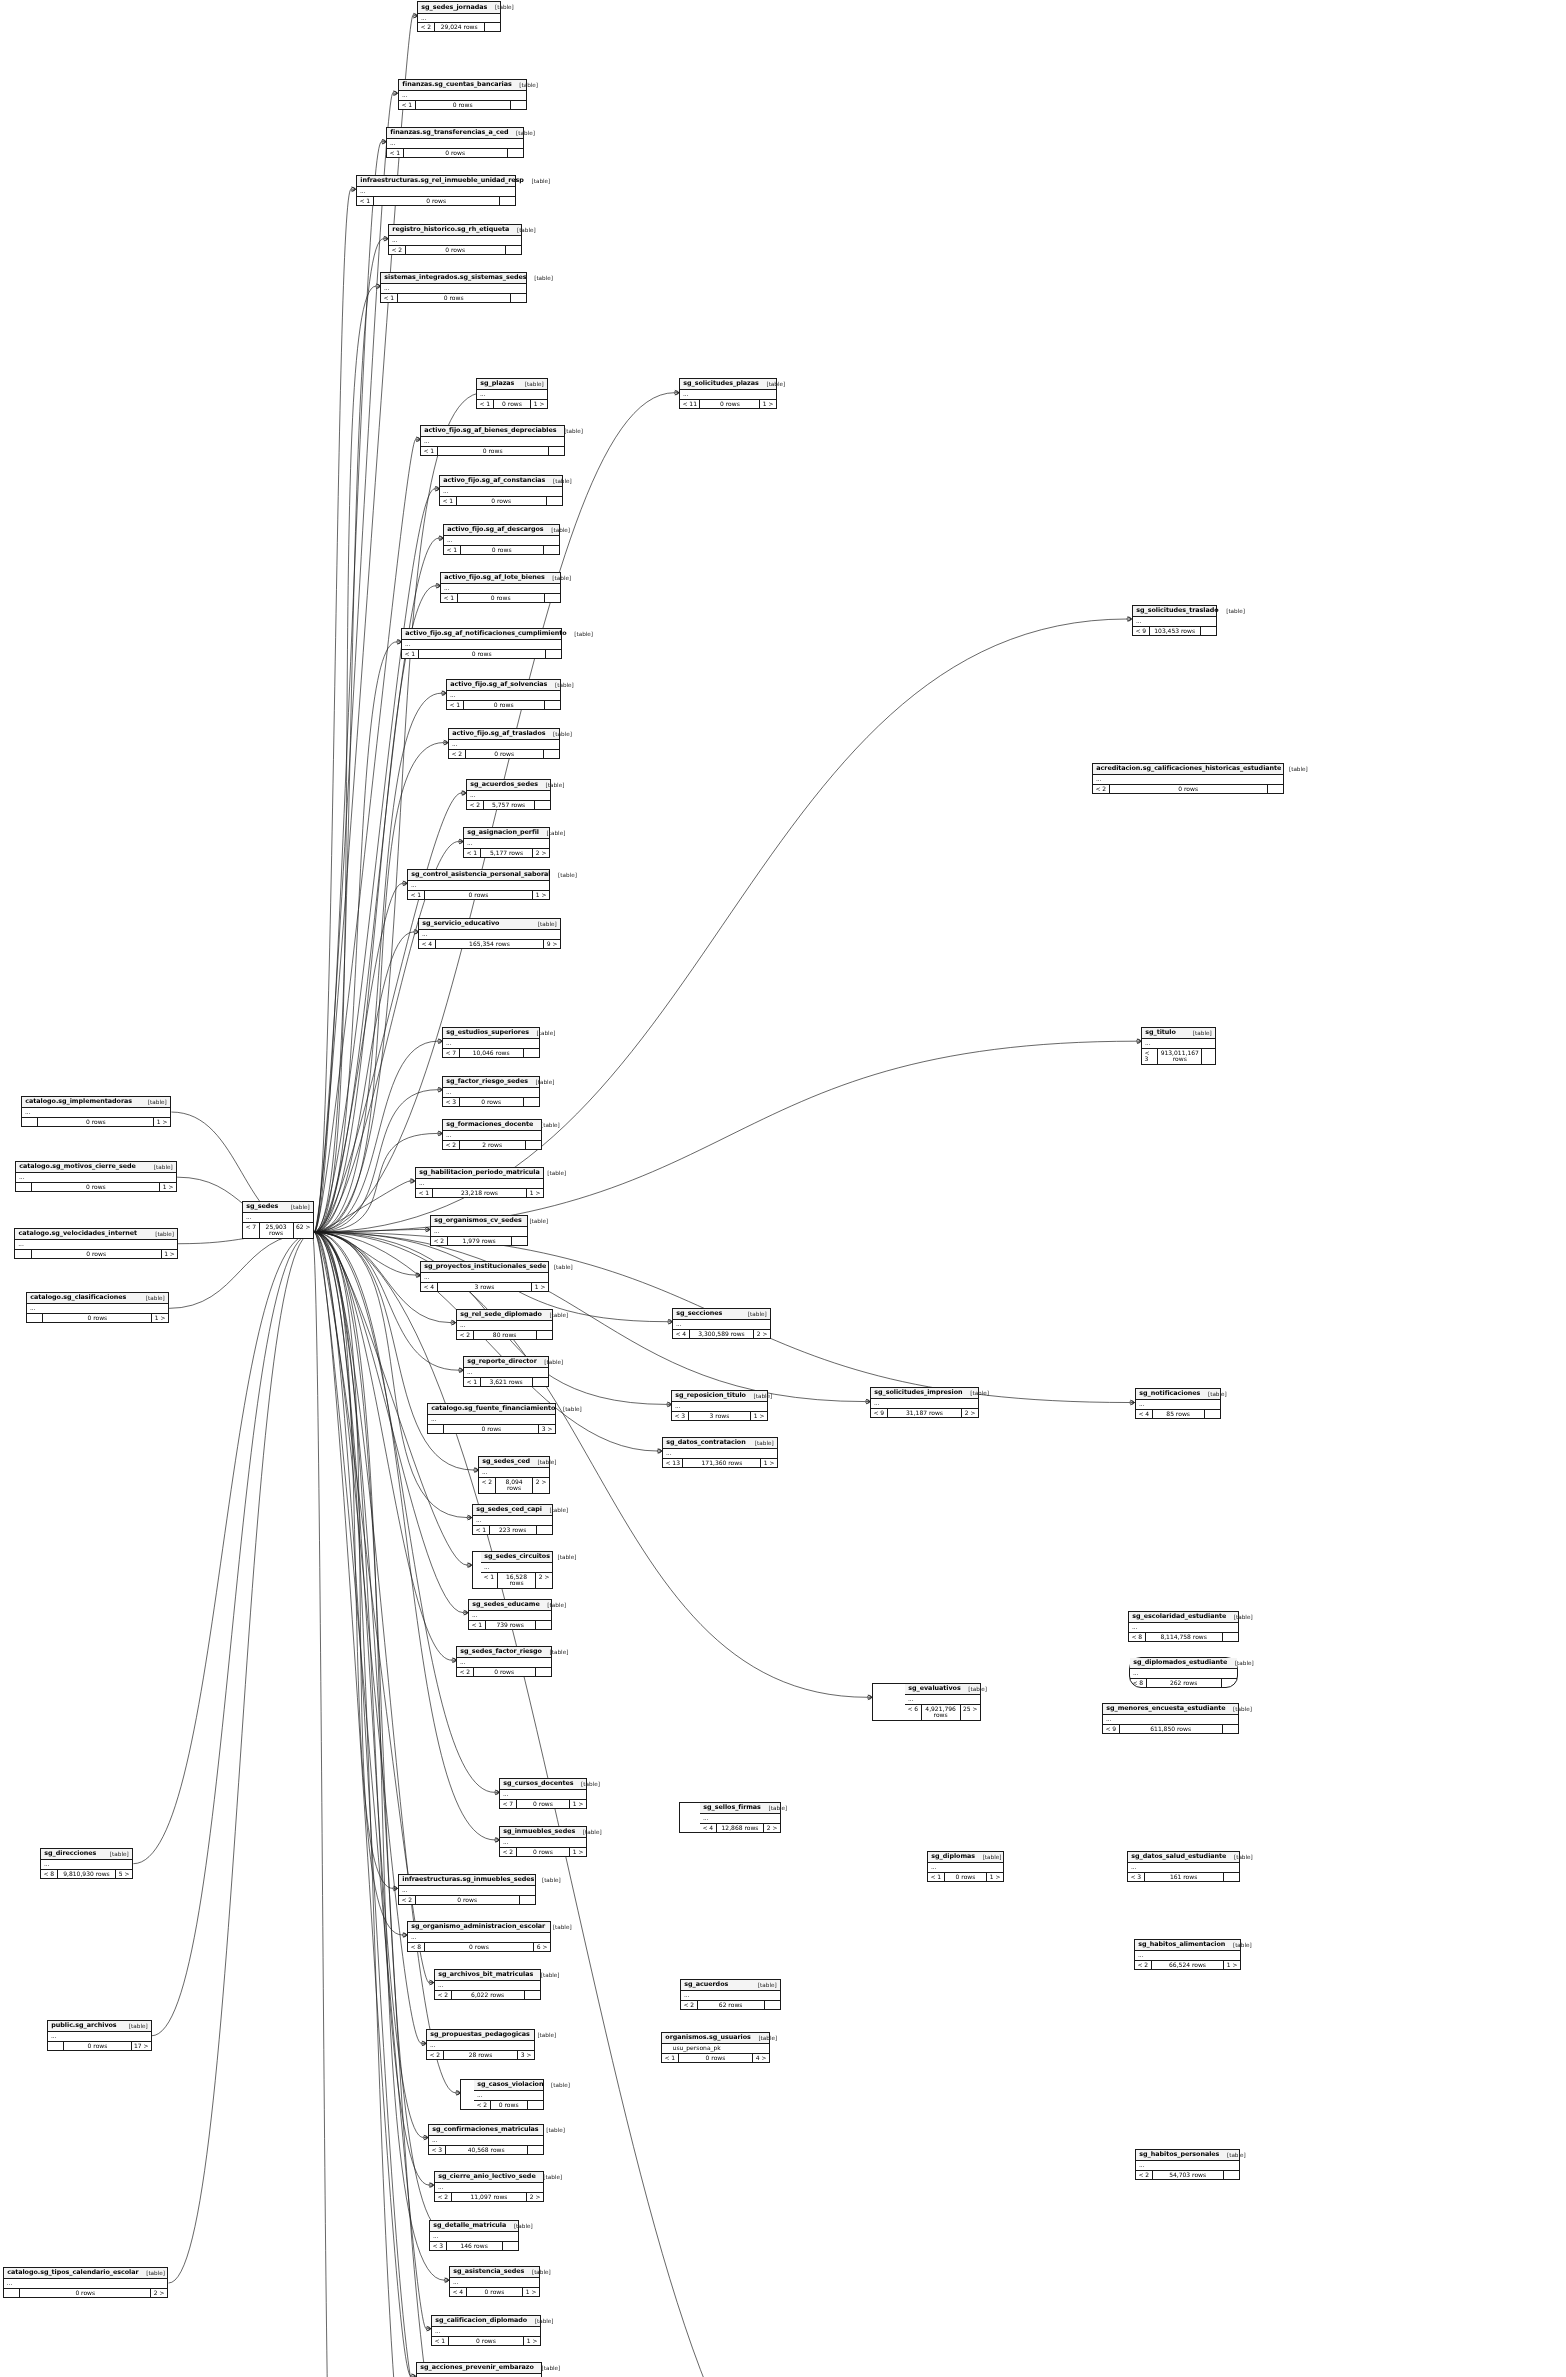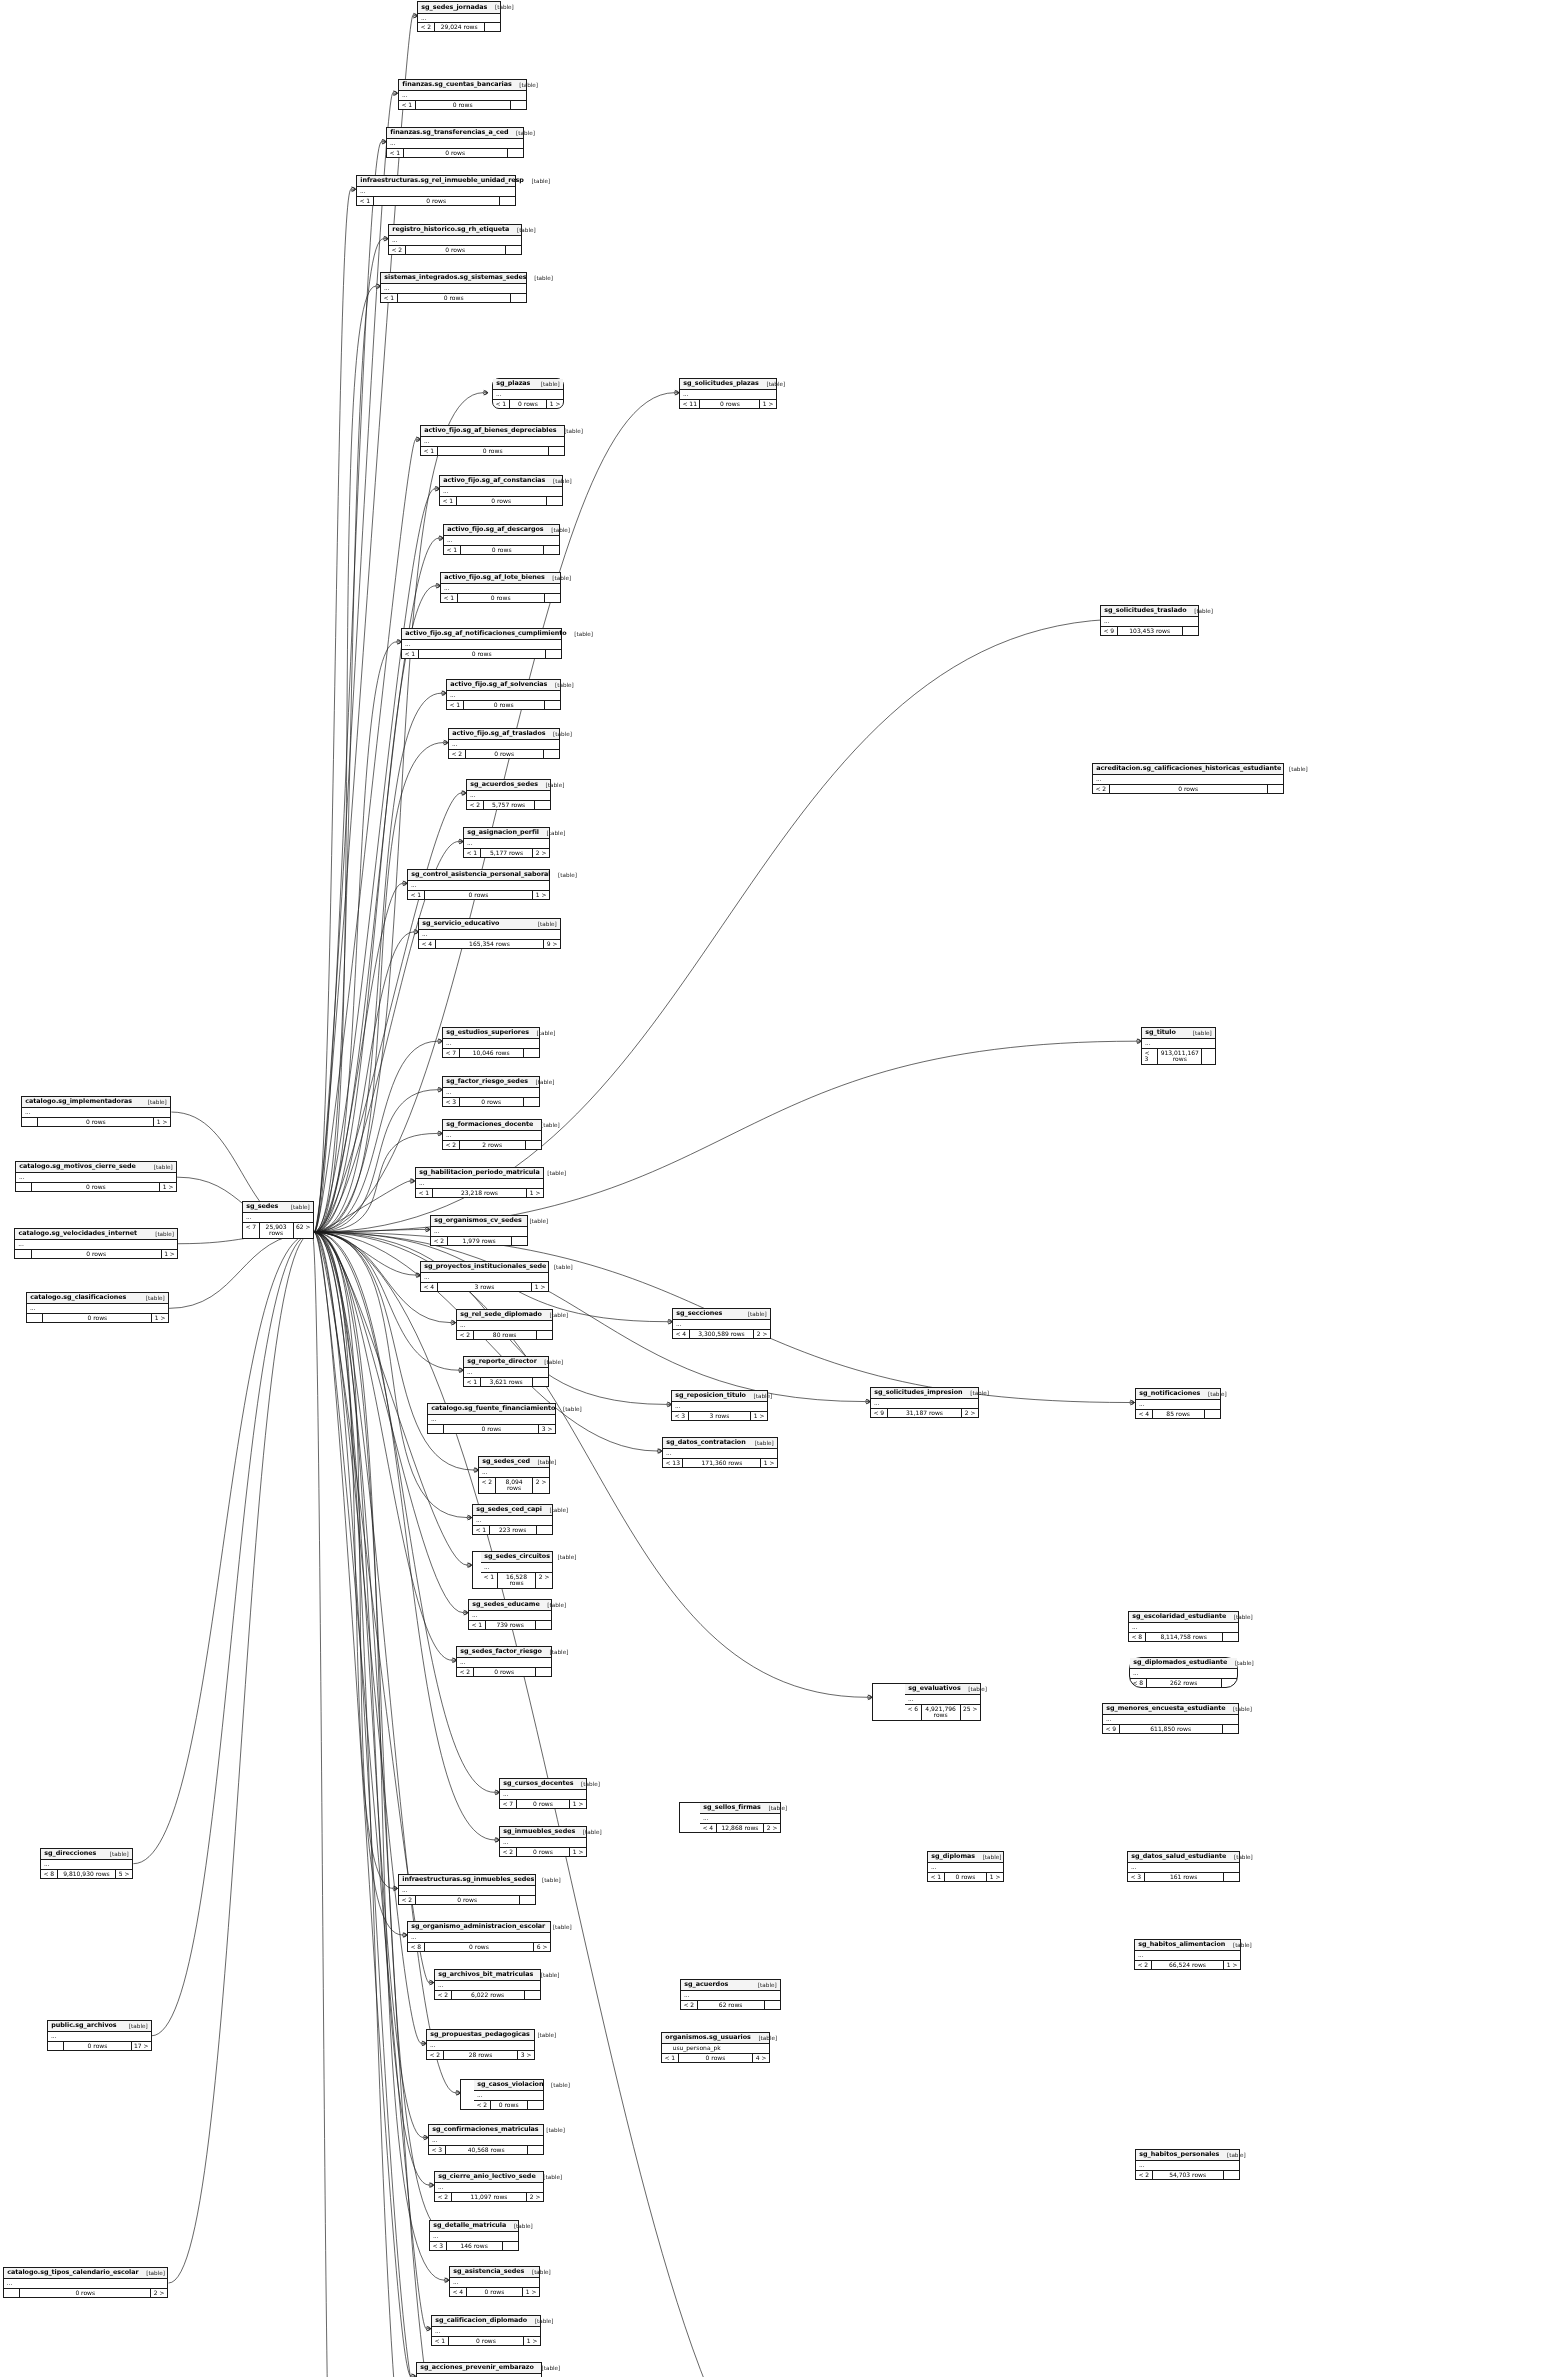--- a/index.html
+++ b/index.html
@@ -428,21 +428,21 @@
           <span class="tname">sistemas_integrados.sg_sistemas_sedes</span>
           <span class="ttag">[table]</span>
         </div>
         <div class="ell">...</div>
         <div class="foot">
           <div class="l">&lt; 1</div>
           <div class="c">0 rows</div>
           <div class="r"></div>
         </div>
       </div>
-      <div class="node" style="left: 492px; top: 378px; width: 72px; border-radius: 7px;">
+      <div class="node" style="left: 476px; top: 378px; width: 72px;">
         <div class="hdr">
           <span class="tname">sg_plazas</span>
           <span class="ttag">[table]</span>
         </div>
         <div class="ell">...</div>
         <div class="foot">
           <div class="l">&lt; 1</div>
           <div class="c">0 rows</div>
           <div class="r">1 &gt;</div>
         </div>
@@ -1112,21 +1112,21 @@
           <span class="tname">sg_evaluativos</span>
           <span class="ttag">[table]</span>
         </div>
         <div class="ell">...</div>
         <div class="foot">
           <div class="l">&lt; 6</div>
           <div class="c">4,921,796 rows</div>
           <div class="r">25 &gt;</div>
         </div>
       </div>
-      <div class="node" style="left: 1100px; top: 605px; width: 99px;">
+      <div class="node" style="left: 1132px; top: 605px; width: 85px;">
         <div class="hdr">
           <span class="tname">sg_solicitudes_traslado</span>
           <span class="ttag">[table]</span>
         </div>
         <div class="ell">...</div>
         <div class="foot">
           <div class="l">&lt; 9</div>
           <div class="c">103,453 rows</div>
           <div class="r"></div>
         </div>

